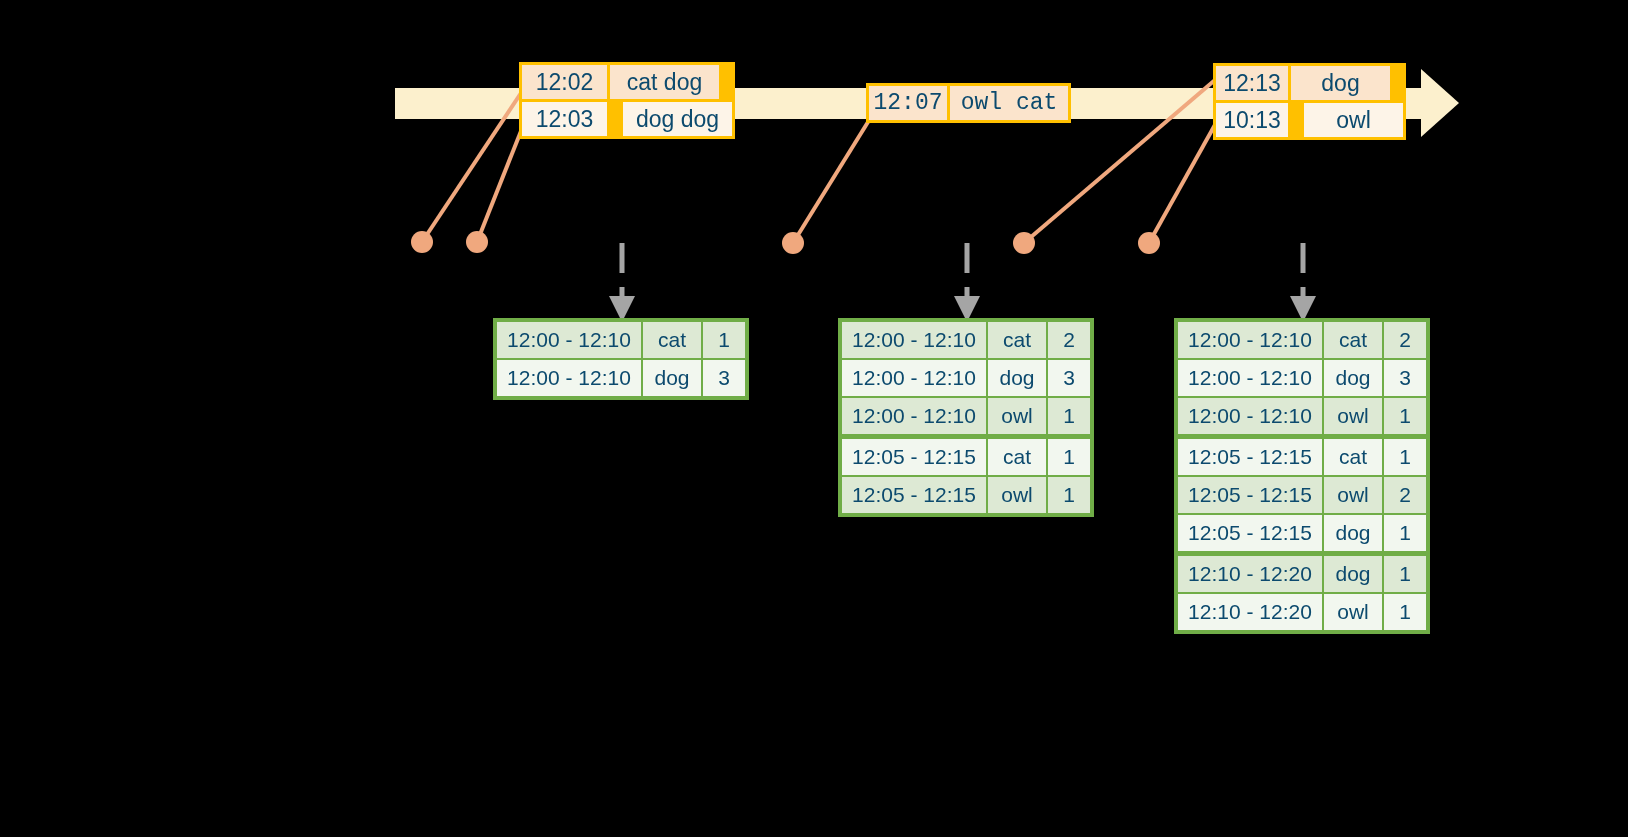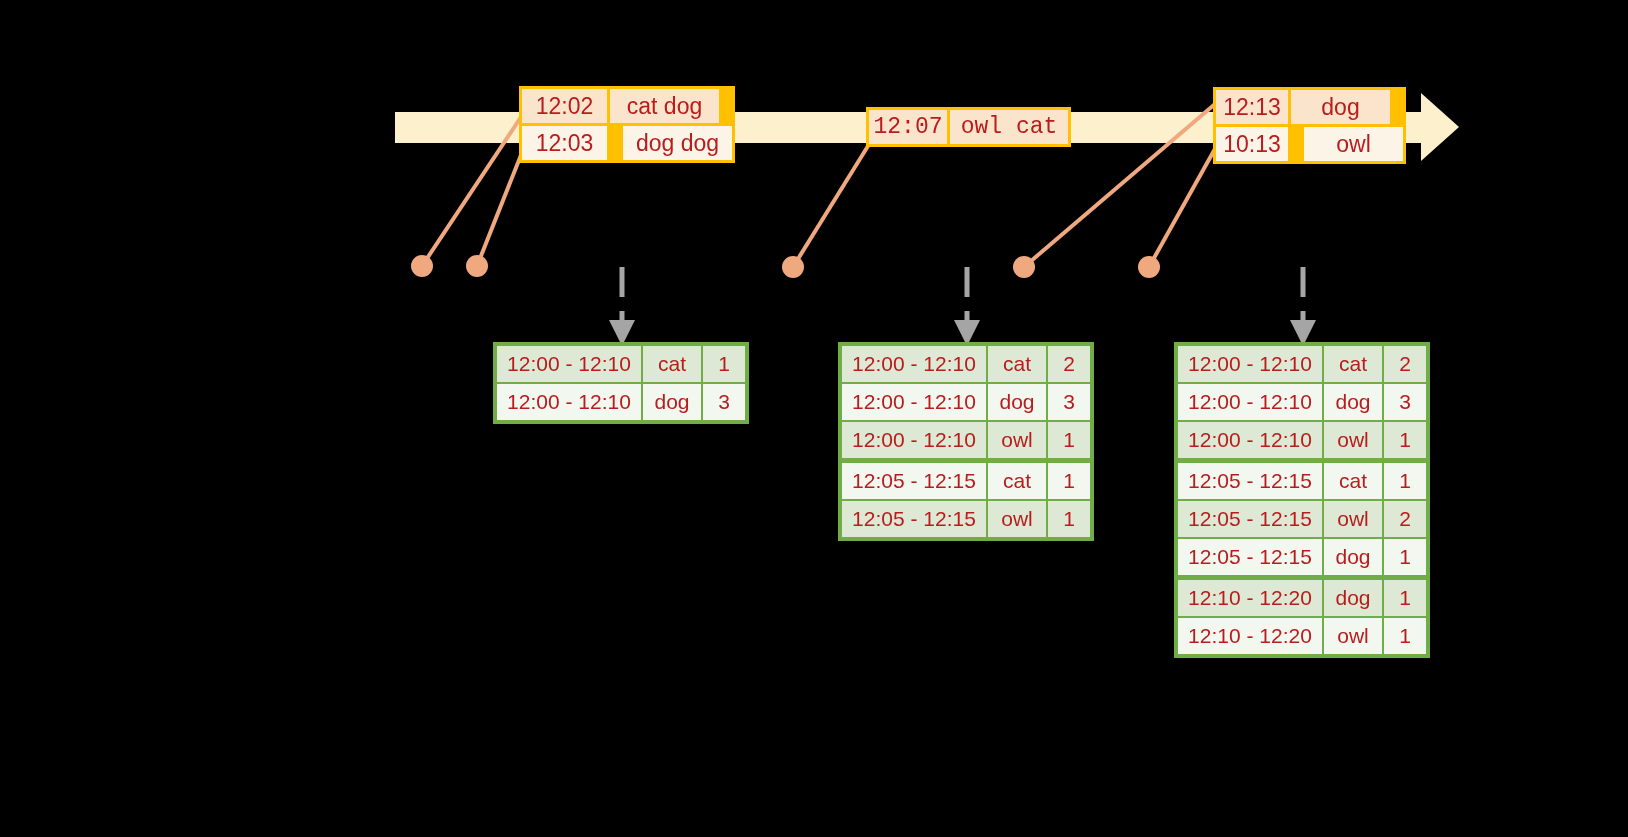--- a/index.html
+++ b/index.html
@@ -3,22 +3,21 @@
 <meta charset="utf-8">
 <style>
   html, body { margin: 0; padding: 0; background: #000; }
   #canvas {
     position: relative;
     width: 1628px;
     height: 686px;
     background: #000000;
     overflow: hidden;
     font-family: "Liberation Sans", "DejaVu Sans", sans-serif;
-    color: #b91c1c;
-    margin-top: 24px;
+    color: #0c4a6e;
   }
 
   
   .timeline-band {
     position: absolute;
     left: 395px; top: 88px;
     width: 1028px; height: 31px;
     background: #fcf0cd;
   }
   .timeline-arrowhead {

